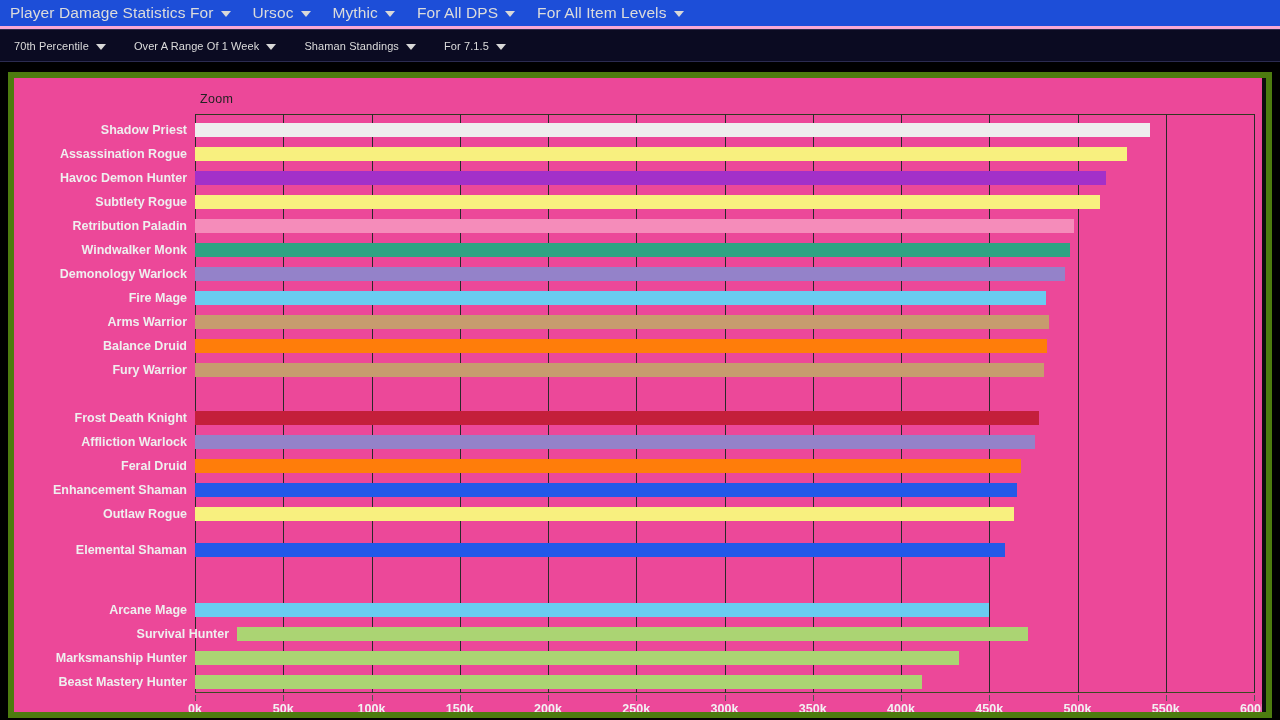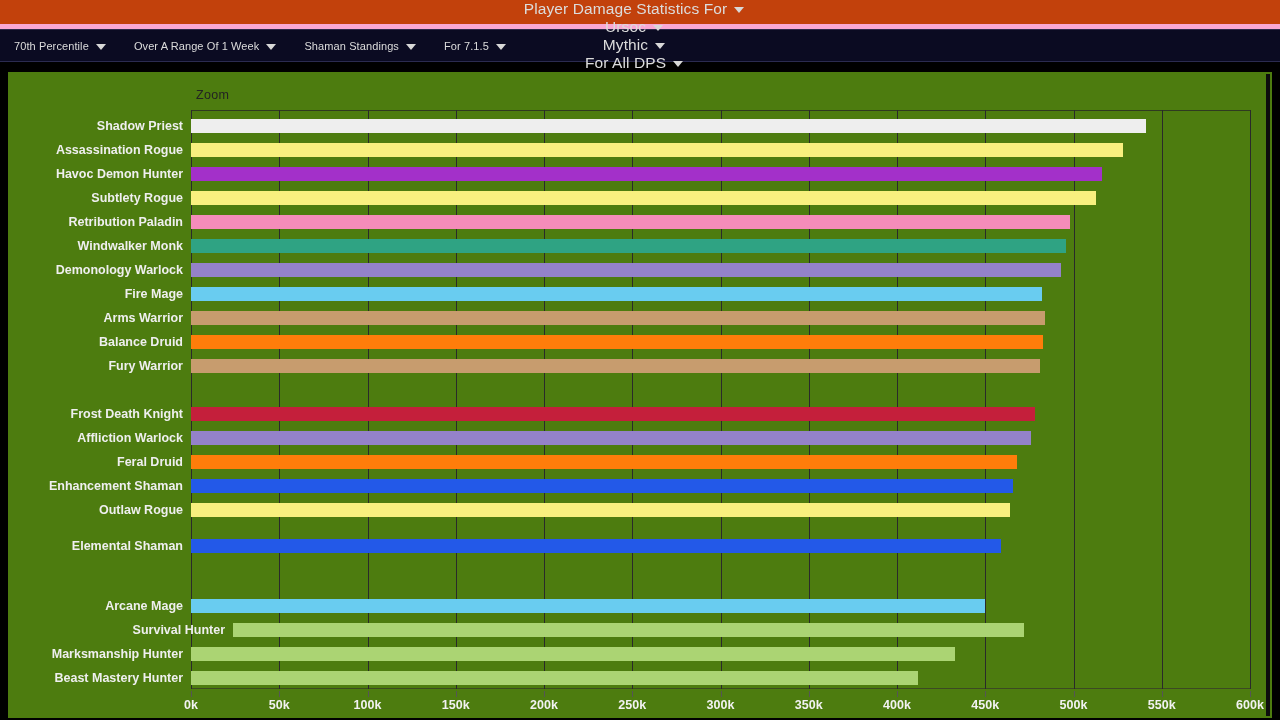--- a/index.html
+++ b/index.html
@@ -19,24 +19,23 @@
 
   
   .navbar {
     height: 29px;
     display: flex;
     align-items: center;
     box-sizing: border-box;
     white-space: nowrap;
   }
   .navbar-primary {
-    background: #c2410c;
+    background: #1d4ed8;
     padding-left: 10px;
-    border-bottom: 5px solid #f9a8d4;
-    flex-direction: column;
+    border-bottom: 3px solid #f9a8d4;
   }
   .navbar-secondary {
     background: #0b0b22;
     border-top: 1px solid #2a2a4a;
     border-bottom: 1px solid #2b2b50;
     padding-left: 14px;
     height: 33px;
   }
   .nav-item {
     display: inline-flex;
@@ -62,22 +61,22 @@
     top: 1px;
   }
 
   
   #chart-panel {
     position: absolute;
     left: 8px;
     top: 72px;
     width: 1264px;
     height: 646px;
-    background: #4d7c0f;
-    border: 2px solid #4d7c0f;
+    background: #ec4899;
+    border: 6px solid #4d7c0f;
     box-sizing: border-box;
     overflow: hidden;
   }
   #zoom-label {
     position: absolute;
     left: 186px;
     top: 14px;
     font-size: 12.5px;
     color: #232323;
     letter-spacing: 0.3px;

